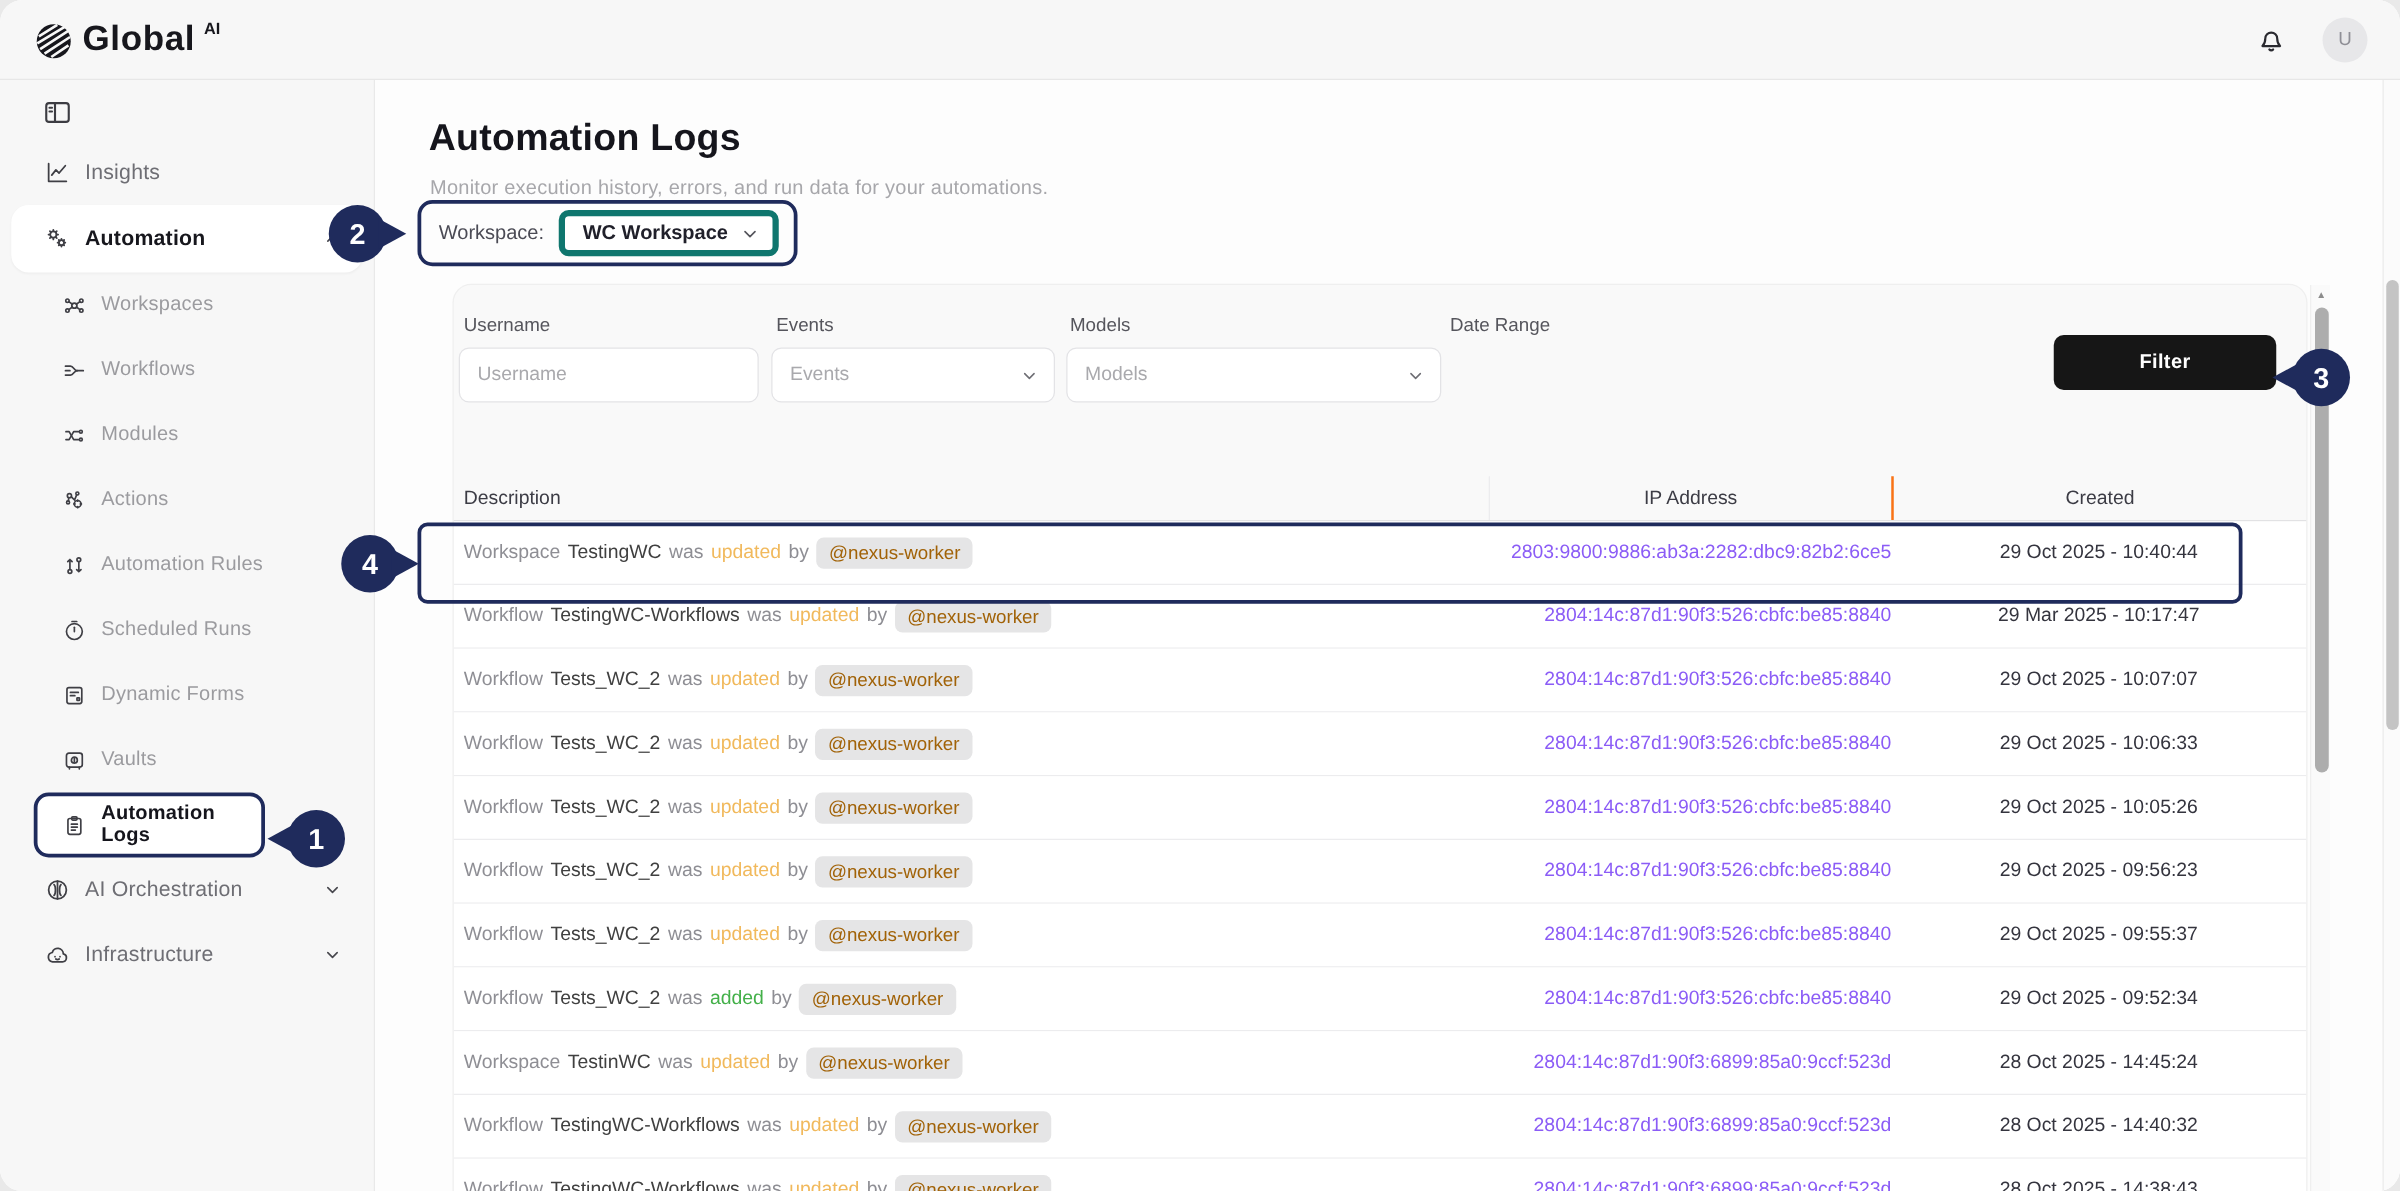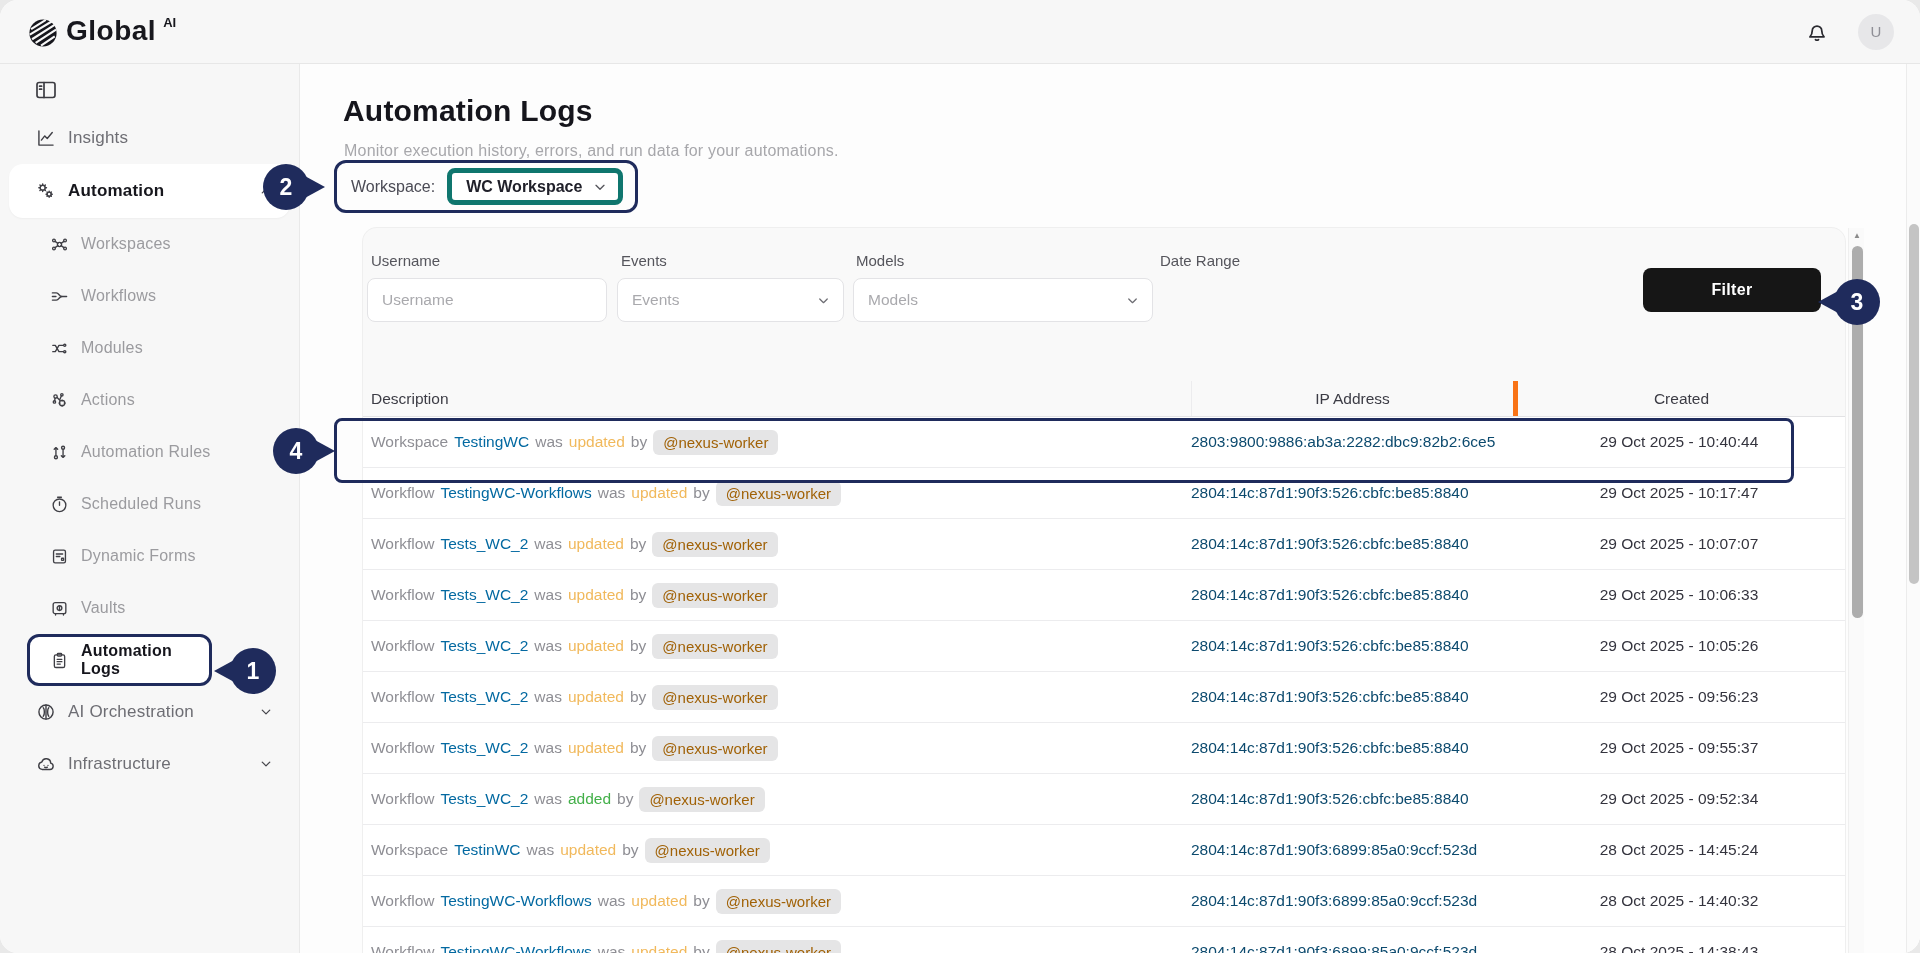--- a/index.html
+++ b/index.html
@@ -73,29 +73,29 @@
   .f-dates .dcal { margin-left:auto; width:19px; height:19px; color:#55555c; display:flex; }
   .f-btn { position:absolute; left:1280px; top:40px; width:178px; height:44px; background:#161616; color:#fff;
            border:none; border-radius:8px; font-size:16px; font-weight:600; letter-spacing:.3px; cursor:pointer;
            font-family:inherit; }
 
   
   .t-head { position:absolute; left:0; top:153px; width:1482px; height:36px; display:flex;
             border-bottom:1px solid #e2e2e4; font-size:15.5px; color:#3c3c45; }
   .th-desc { width:828px; padding-left:8px; display:flex; align-items:center; }
   .th-ip   { width:322px; display:flex; align-items:center; justify-content:center; border-left:1px solid #ececee; }
-  .th-cr   { width:332px; display:flex; align-items:center; justify-content:center; border-left:5px solid #f97316; }
+  .th-cr   { width:332px; display:flex; align-items:center; justify-content:center; border-left:2px solid #f97316; }
   .t-rows { position:absolute; left:0; top:189px; width:1482px; bottom:0; overflow:hidden; }
   .t-row { height:51px; display:flex; align-items:center; background:#fff; border-bottom:1px solid #ececee;
            font-size:15.5px; }
   .td-desc { width:828px; padding-left:8px; display:flex; align-items:center; gap:6px; white-space:nowrap; }
-  .td-ip { width:322px; text-align:left; color:#0c4a6e; }
+  .td-ip { width:322px; text-align:right; color:#8b5cf6; }
   .td-cr { width:332px; text-align:center; color:#34343e; }
   .muted { color:#8e8e94; }
-  .strong { color:#0369a1; }
+  .strong { color:#404040; }
   .ev.updated { color:#f1b95c; }
   .ev.added { color:#43b049; }
   .pill { background:#e5e5e6; color:#a16207; border-radius:6px; padding:4px 10px; font-size:15px; }
 
   
   .inner-scroll { position:absolute; left:1548px; top:164px; width:16px; bottom:0; background:#fafafa;
                   border-left:1px solid #efefef; z-index:4; }
   .inner-scroll .arrow { position:absolute; top:3px; left:0; width:16px; text-align:center; font-size:8px; color:#8b8b8b; }
   .inner-thumb { position:absolute; left:2.5px; top:18px; width:11px; height:372px; background:#adadad; border-radius:6px; cursor:grab; }
   .page-scroll { position:absolute; right:0; top:64px; width:14px; bottom:0; background:#fbfbfb;
@@ -373,21 +373,21 @@
           <div class="t-row">
             <div class="td-desc">
               <span class="muted">Workflow</span>
               <span class="strong">TestingWC-Workflows</span>
               <span class="muted">was</span>
               <span class="ev updated">updated</span>
               <span class="muted">by</span>
               <span class="pill">@nexus-worker</span>
             </div>
             <span class="td-ip">2804:14c:87d1:90f3:526:cbfc:be85:8840</span>
-            <span class="td-cr">29 Oct 2025 - 10:17:47</span>
+            <span class="td-cr">29 Mar 2025 - 10:17:47</span>
           </div>
           <div class="t-row">
             <div class="td-desc">
               <span class="muted">Workflow</span>
               <span class="strong">Tests_WC_2</span>
               <span class="muted">was</span>
               <span class="ev updated">updated</span>
               <span class="muted">by</span>
               <span class="pill">@nexus-worker</span>
             </div>

